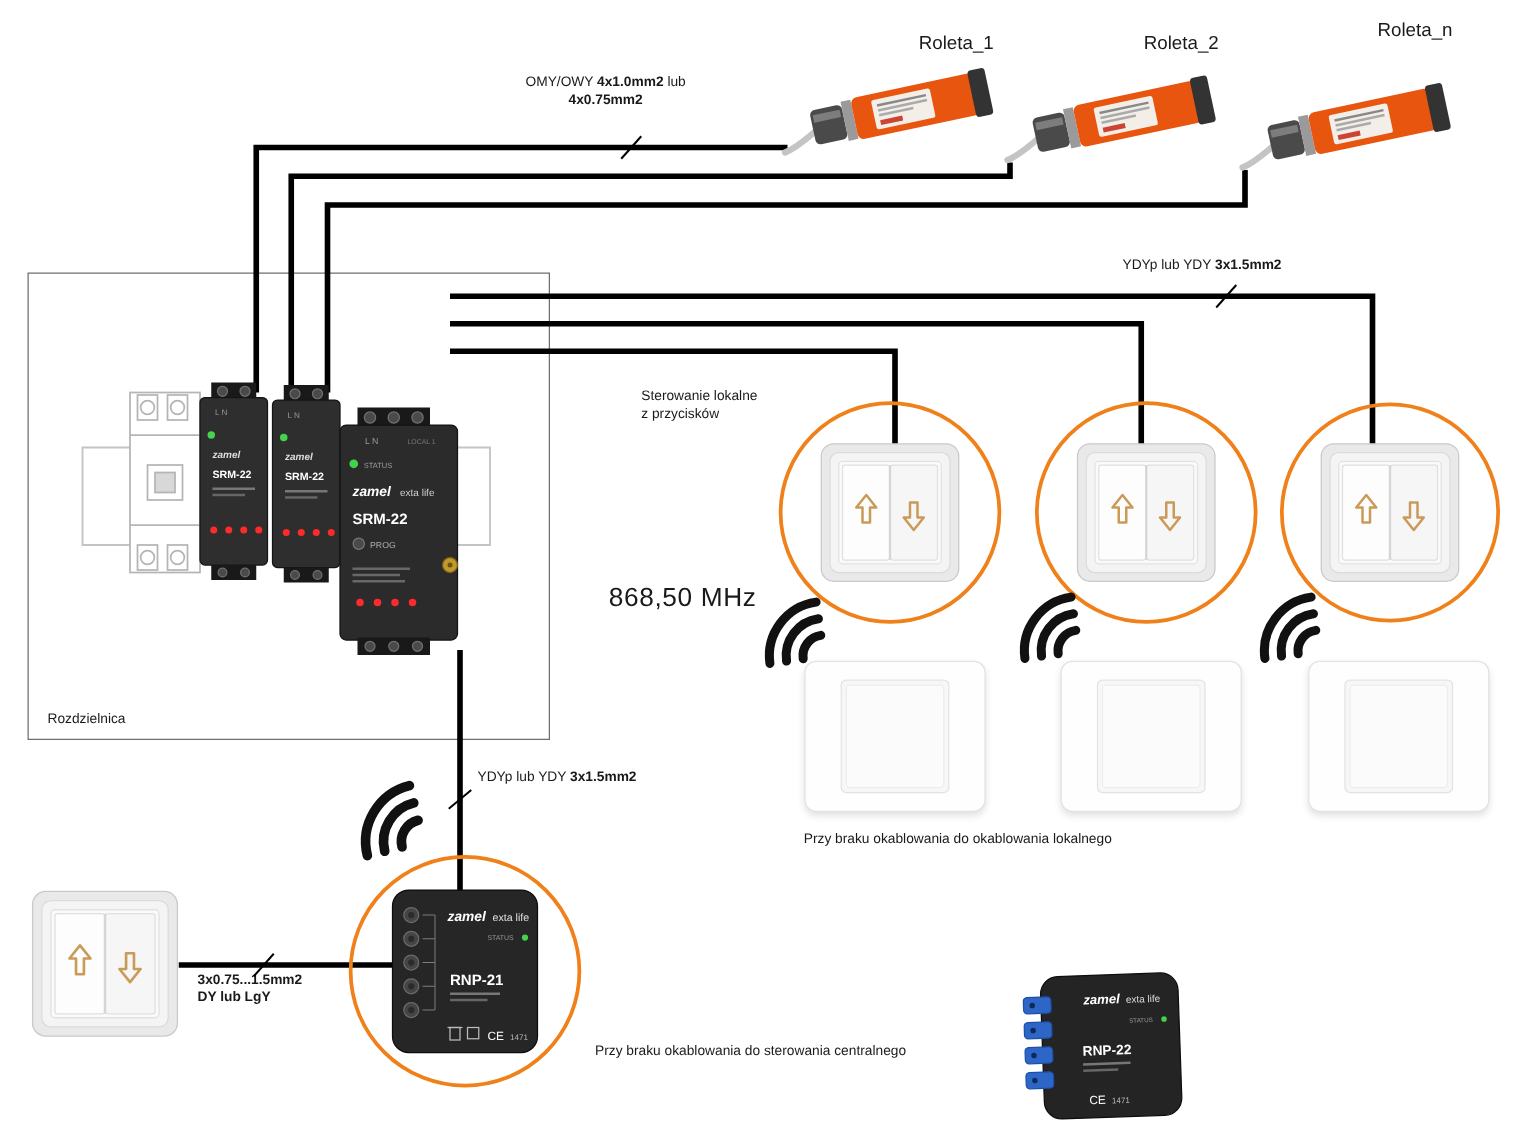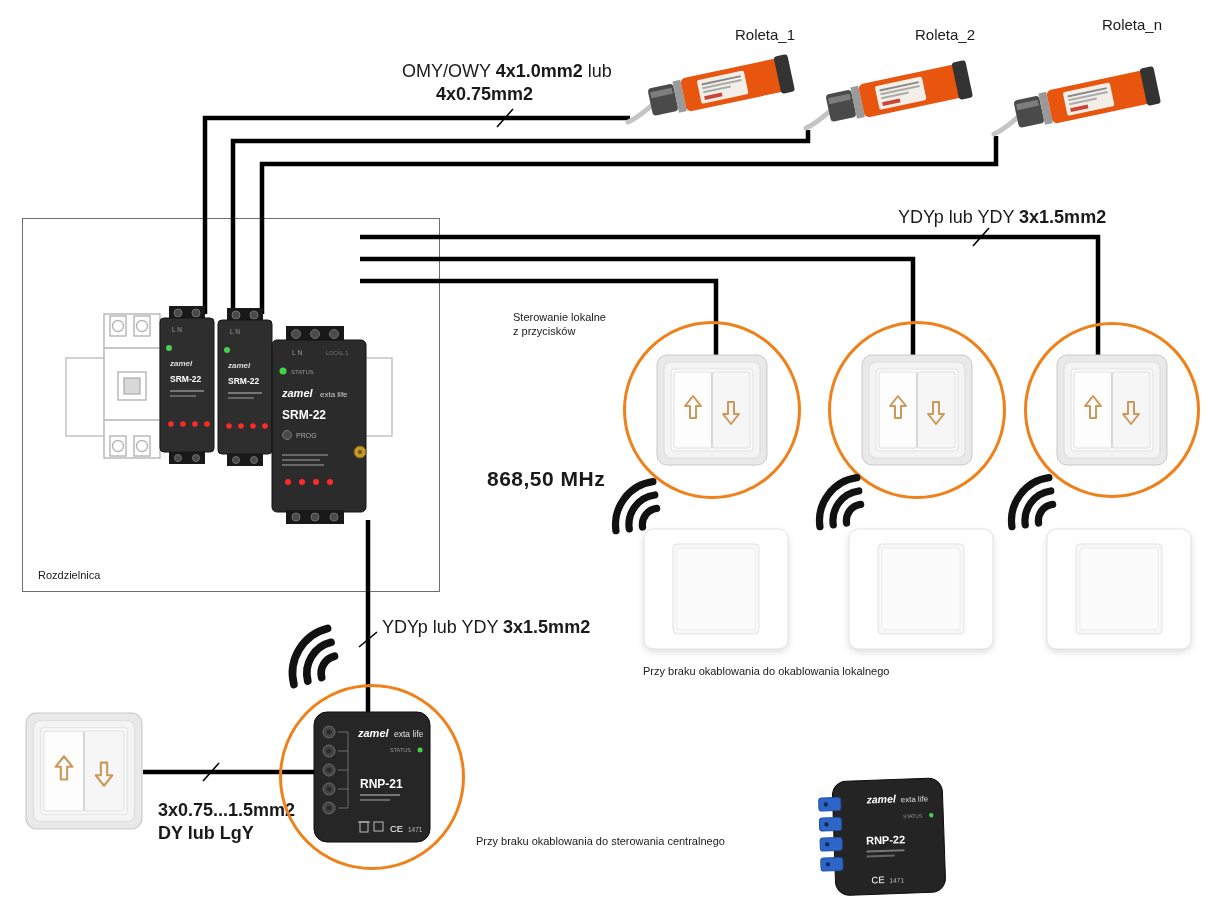--- a/index.html
+++ b/index.html
@@ -1,22 +1,22 @@
 <!DOCTYPE html>
 <html><head>
 <meta charset="utf-8">
 <style>
   html,body{margin:0;padding:0;background:#fff;}
   #canvas{position:relative;width:1212px;height:904px;background:#fff;overflow:hidden;
           font-family:"Liberation Sans",sans-serif;color:#1a1a1a;}
   .abs{position:absolute;}
-  .lbl{font-size:18px;line-height:1.25;white-space:nowrap;}
+  .lbl{font-size:11px;line-height:1.25;white-space:nowrap;}
   .lbl .b{font-weight:bold;}
   .txt{font-size:11px;line-height:1.3;white-space:nowrap;}
-  .freq{font-size:21px;font-weight:700;letter-spacing:.5px;}
+  .freq{font-size:21px;font-weight:400;letter-spacing:.5px;}
   .motor-label{font-size:15px;text-align:right;width:140px;}
   .ring{position:absolute;border:3px solid #f08019;border-radius:50%;box-sizing:border-box;z-index:2;}
   .box{position:absolute;border:1px solid #6f6f6f;box-sizing:border-box;z-index:0;}
   .dev{position:absolute;z-index:3;}
   .push{filter:drop-shadow(0 3px 3px rgba(0,0,0,.12));}
   .wires{position:absolute;left:0;top:0;z-index:1;pointer-events:none;}
   svg text{font-family:"Liberation Sans",sans-serif;}
 </style>
 </head>
 <body>
@@ -115,21 +115,21 @@
   <div class="abs lbl" style="left:402px;top:60px;width:165px;text-align:center">
     <div><span>OMY/OWY </span><span class="b">4x1.0mm2</span><span> lub</span></div>
     <div class="b">4x0.75mm2</div>
   </div>
   <div class="abs lbl" style="left:898px;top:206px">
     <span>YDYp lub YDY </span><span class="b">3x1.5mm2</span>
   </div>
   <div class="abs lbl" style="left:382px;top:616px">
     <span>YDYp lub YDY </span><span class="b">3x1.5mm2</span>
   </div>
-  <div class="abs lbl b" style="left:158px;top:799px;font-weight:bold">
+  <div class="abs lbl b" style="left:158px;top:778px;font-weight:bold">
     <div>3x0.75...1.5mm2</div>
     <div>DY lub LgY</div>
   </div>
 
   <div class="abs txt" style="left:38px;top:568px">Rozdzielnica</div>
   <div class="abs txt" style="left:513px;top:310px">
     <div>Sterowanie lokalne</div>
     <div>z przycisków</div>
   </div>
   <div class="abs freq" style="left:487px;top:467px">868,50 MHz</div>

